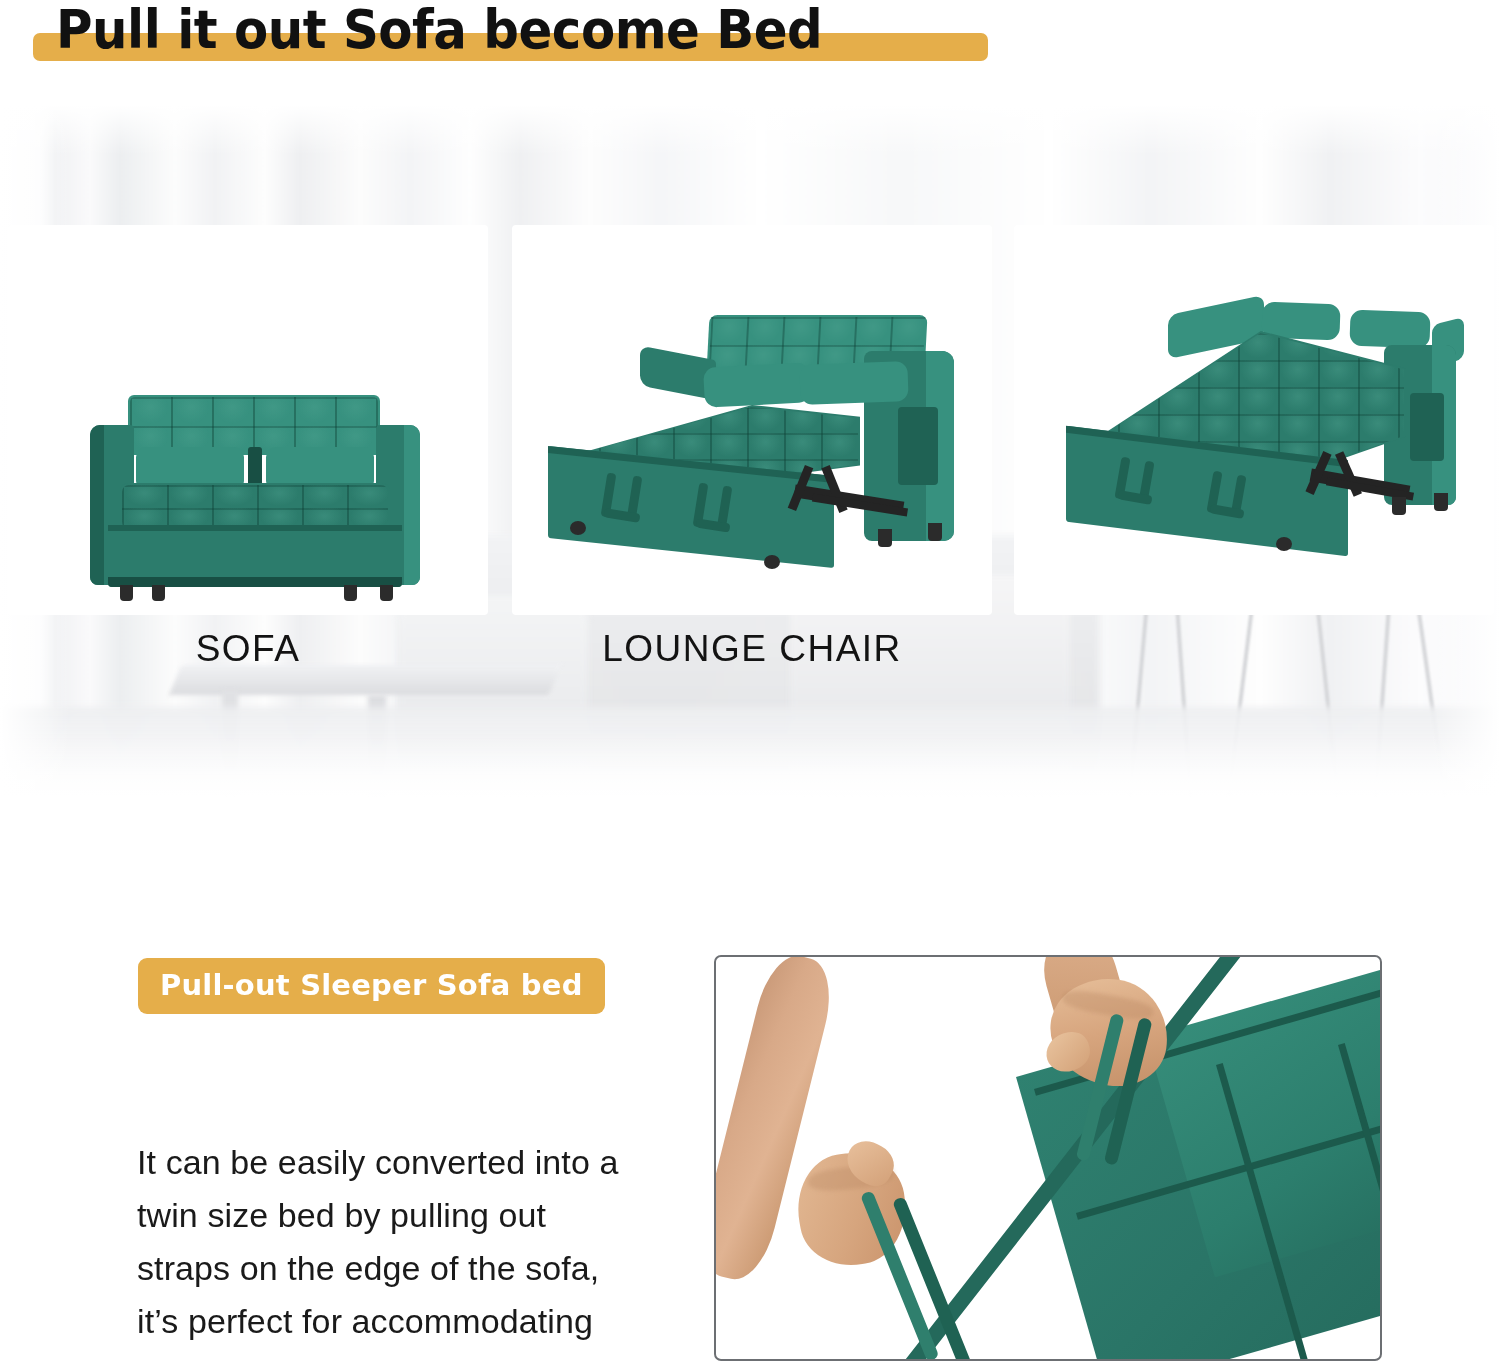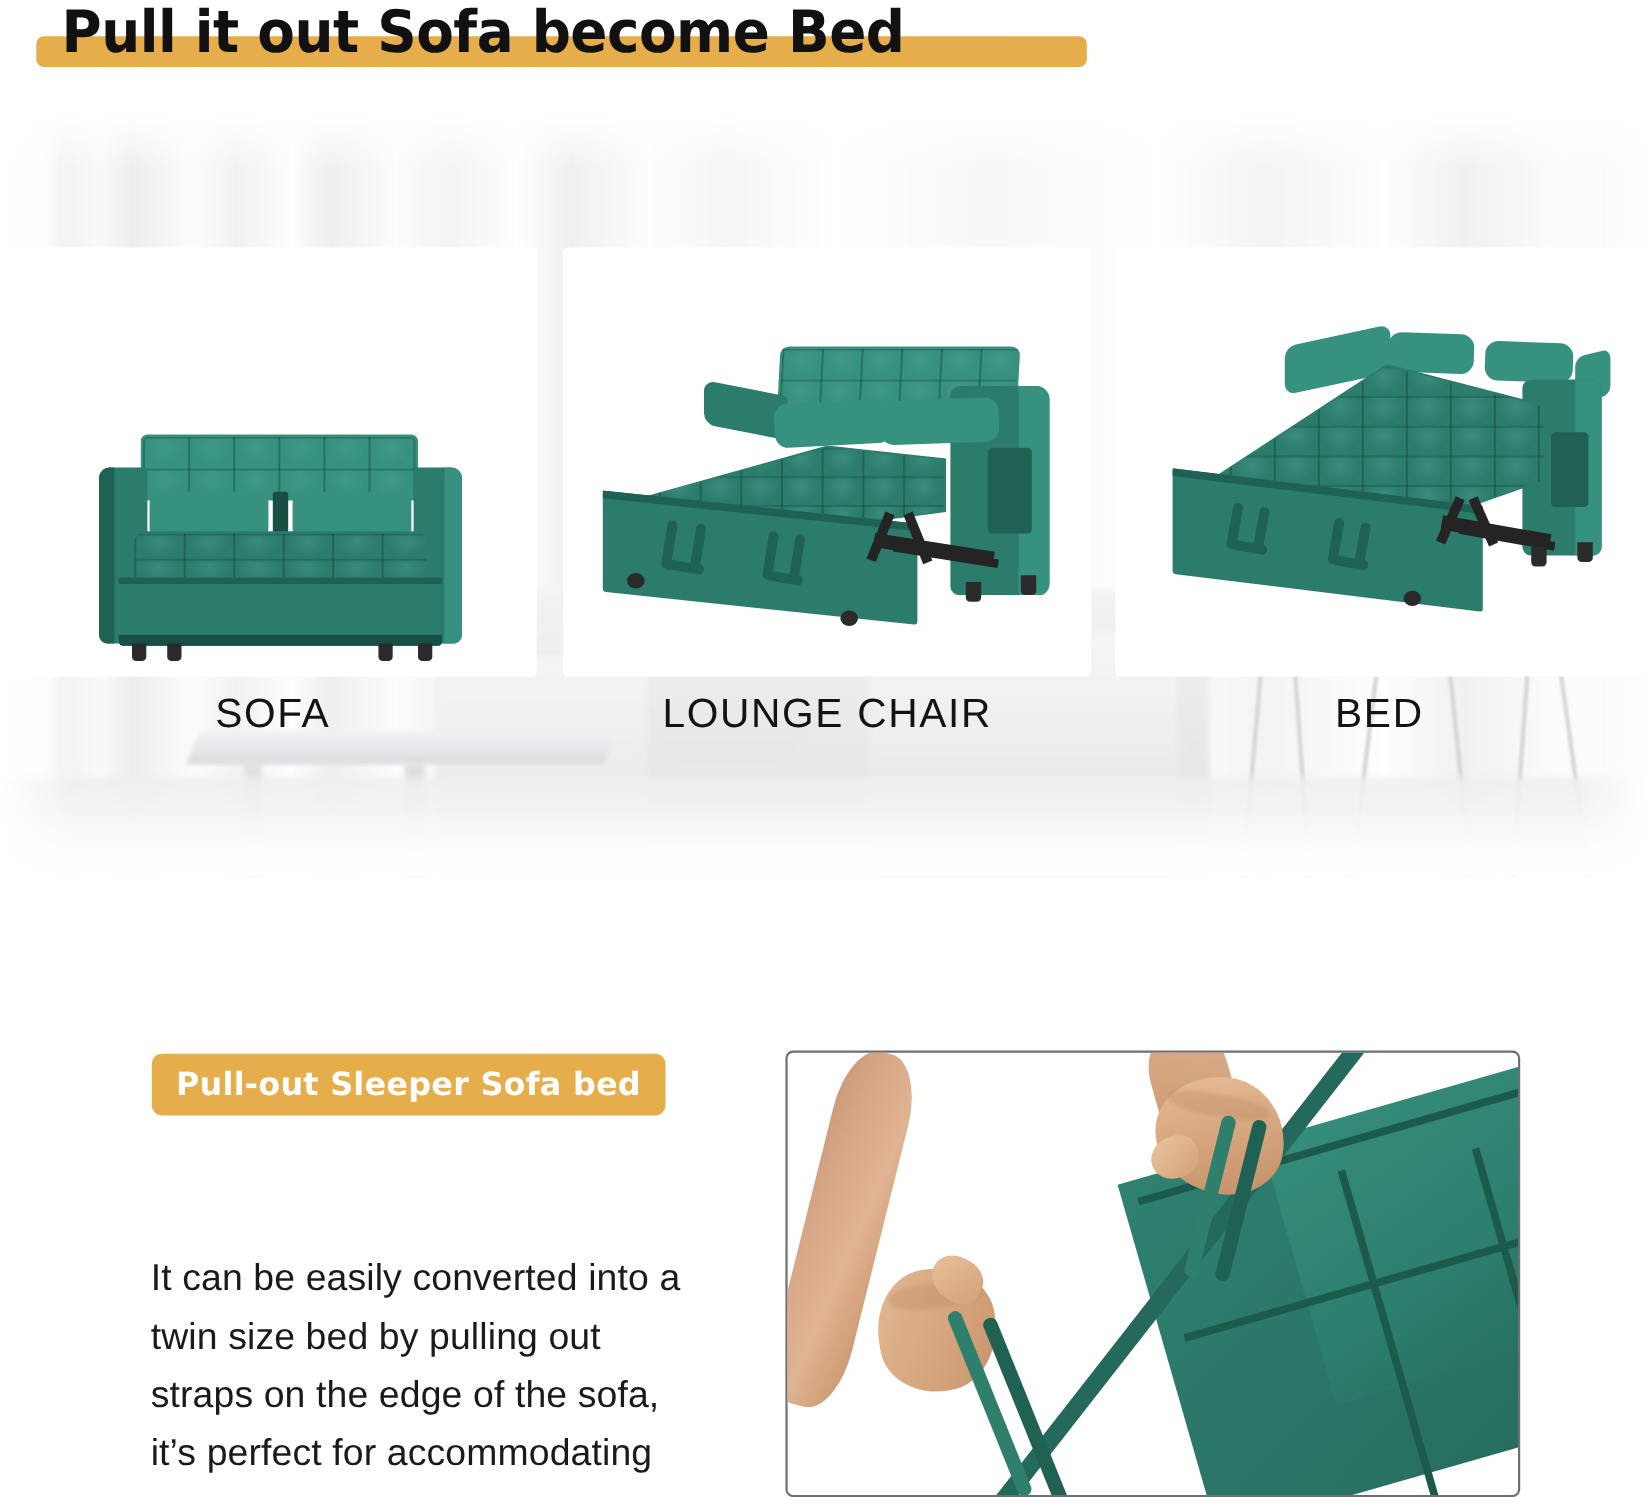--- a/index.html
+++ b/index.html
@@ -479,21 +479,20 @@
         <div class="leg" style="left:262px; top:312px; width:16px; height:14px; border-radius:50%;"></div>
         <div class="leg" style="left:378px; top:272px; width:14px; height:18px;"></div>
         <div class="leg" style="left:420px; top:268px; width:14px; height:18px;"></div>
       </div>
     </div>
 
   </div>
 
   <div class="card-caption cap-1">SOFA</div>
   <div class="card-caption cap-2">LOUNGE CHAIR</div>
-  <div class="card-caption cap-3">BED</div>
 
 </div>
 
 <div class="badge">Pull-out Sleeper Sofa bed</div>
 
 <div class="body-copy">It can be easily converted into a twin size bed by pulling out straps on the edge of the sofa, it’s perfect for accommodating overnight guests.</div>
 
 <div class="photo-box">
 
   <div class="ph cushion-main"></div>

